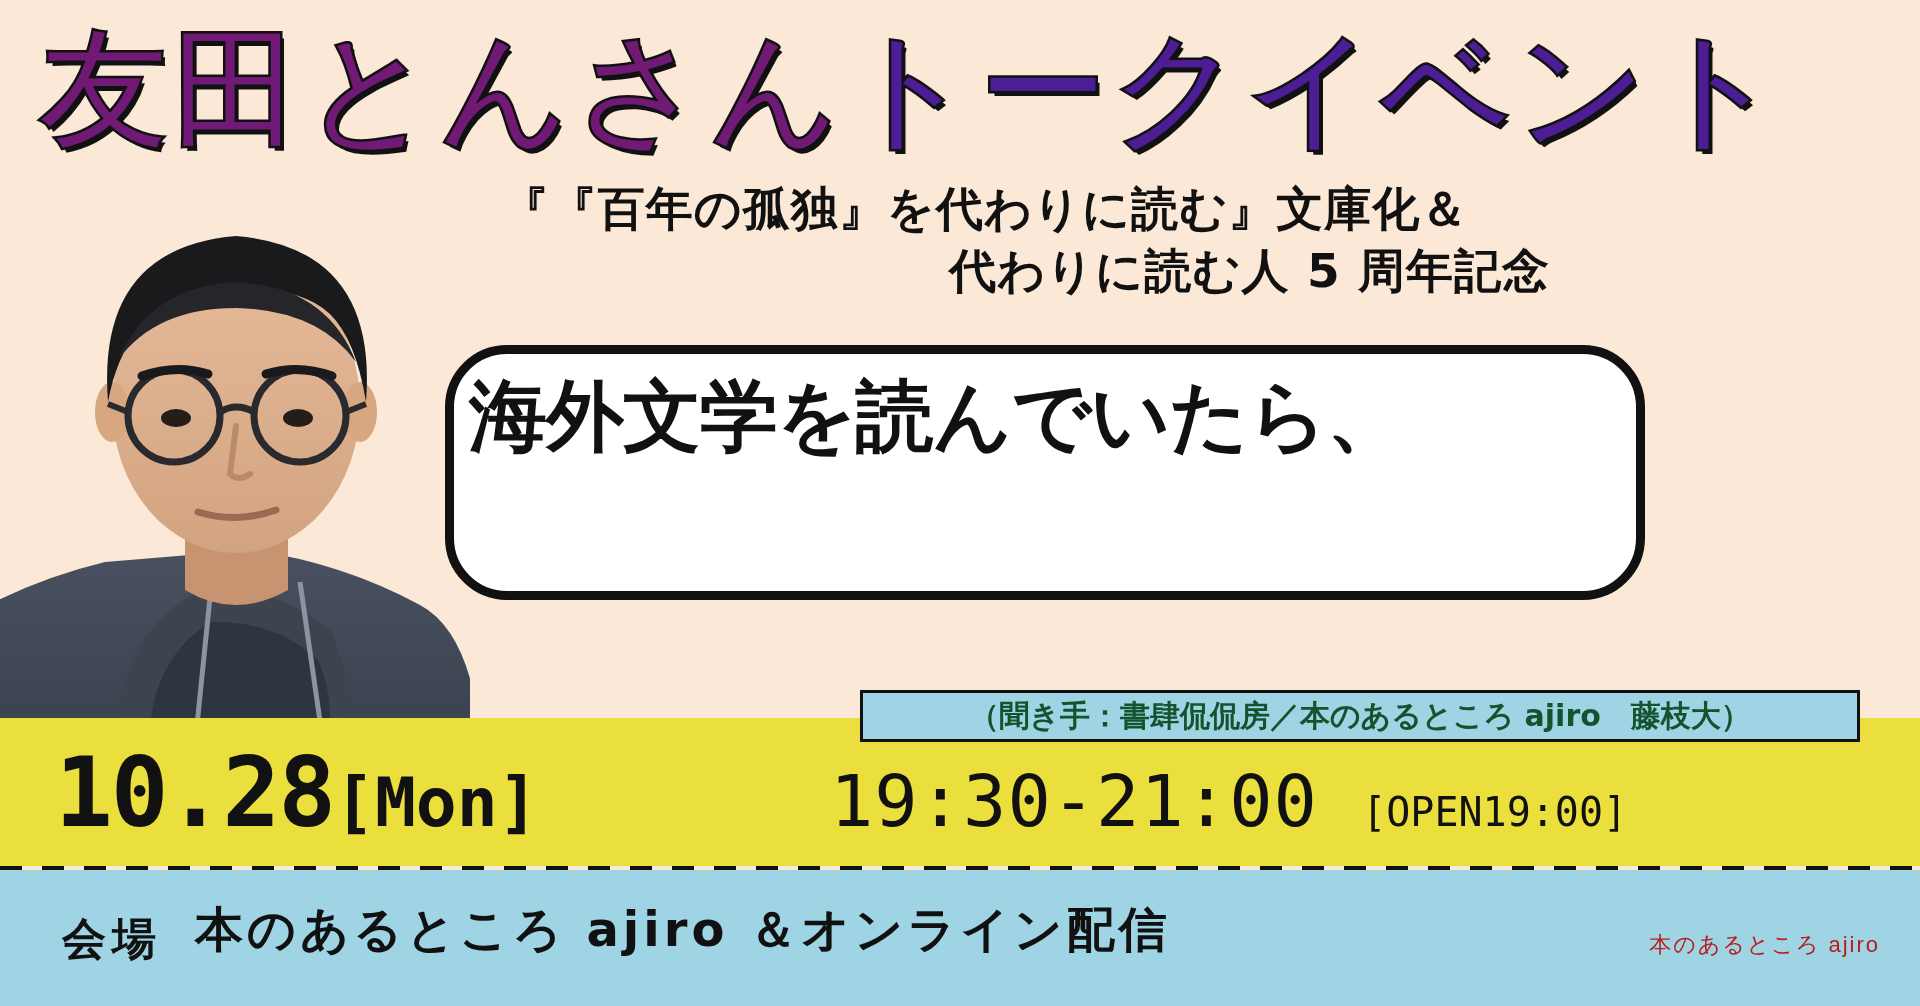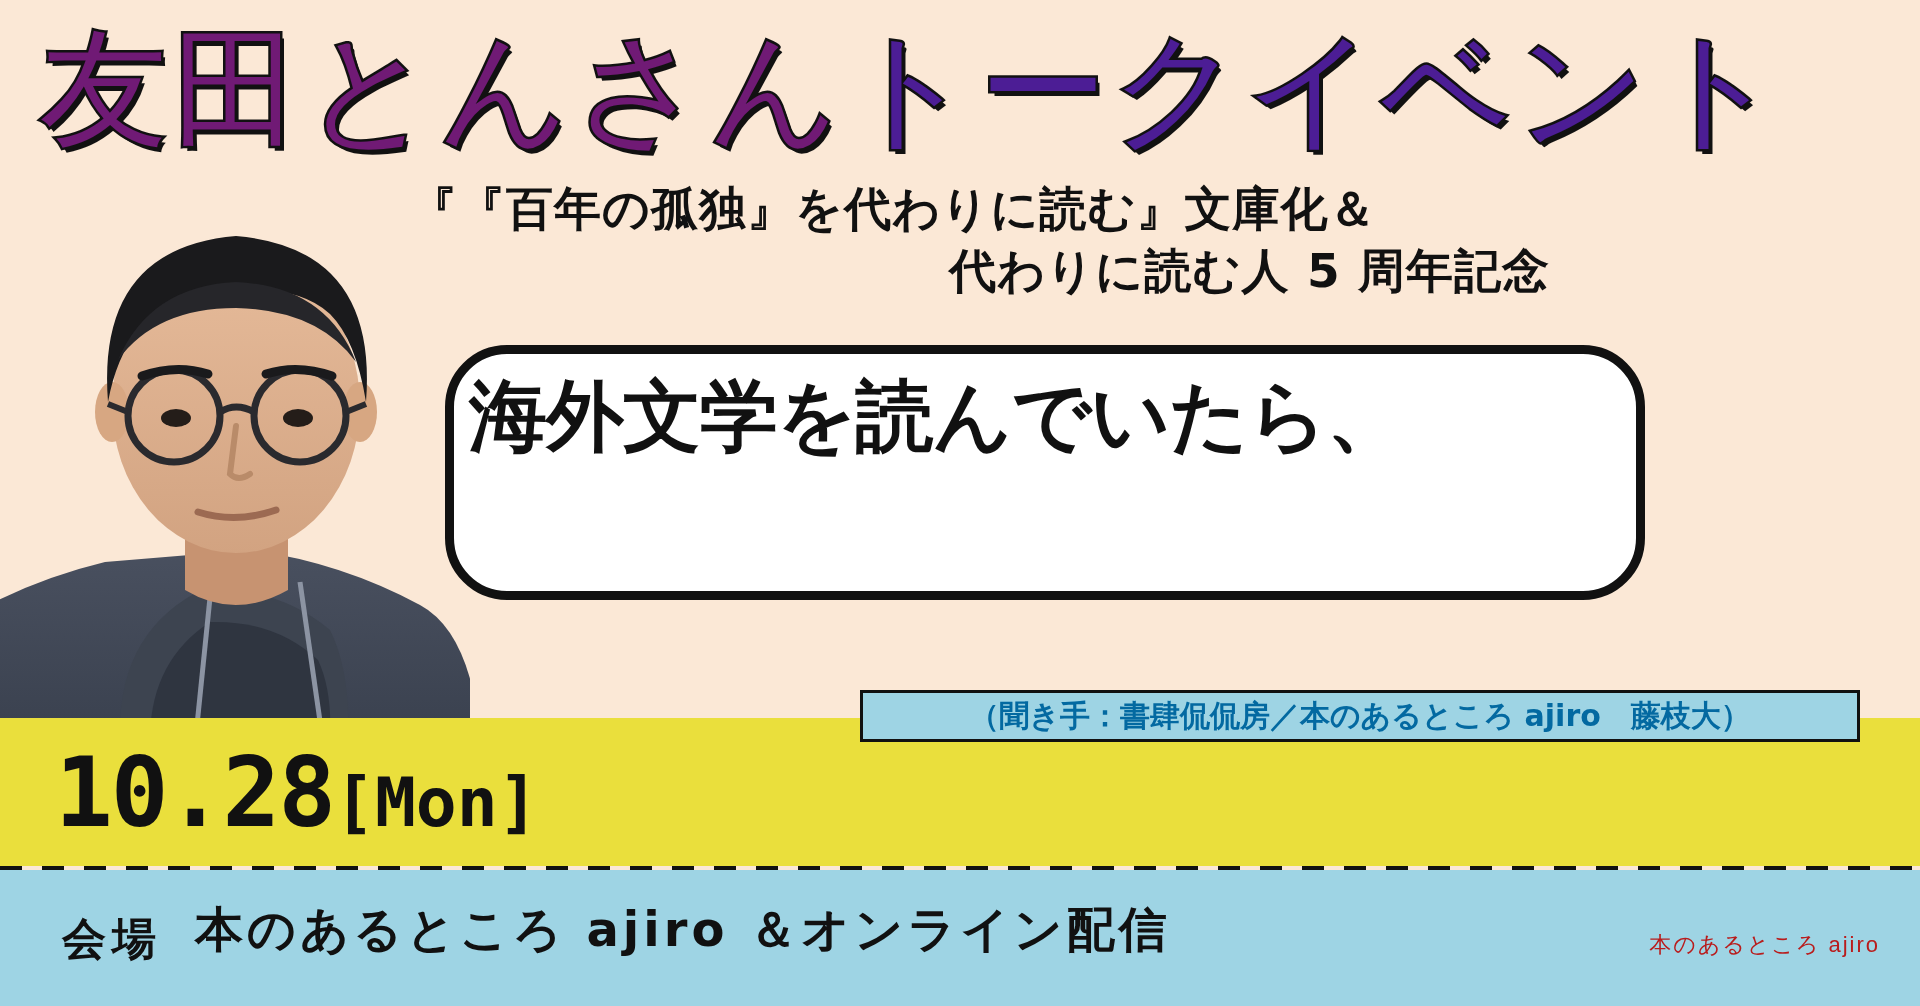--- a/index.html
+++ b/index.html
@@ -59,21 +59,21 @@
     left:360px; top:178px;
     width:1200px;
     text-align:right;
     color:#111;
     font-weight:700;
     font-size:47px;
     line-height:62px;
     letter-spacing:1px;
     font-family:"DejaVu Sans", sans-serif;
   }
-  .sub-l1 { text-align:left; padding-left:50px;}
+  .sub-l1 { text-align:center; padding-left:50px;}
   .sub-l2 { text-align:right; padding-right:10px;}
 
   
   .bubble {
     position:absolute;
     left:445px; top:345px;
     width:1200px; height:255px;
     background:#ffffff;
     border:9px solid #111;
     border-radius:62px;
@@ -101,21 +101,21 @@
   .bubble-text .bl1 { display:block; white-space:nowrap; }
   .bubble-text .bl2 { display:block; white-space:nowrap; }
 
   
   .moderator {
     position:absolute;
     left:860px; top:690px;
     width:1000px; height:52px;
     background:#9ed4e4;
     border:3px solid #111;
-    color:#0369a1;
+    color:#14532d;
     font-size:30px;
     font-weight:700;
     line-height:46px;
     text-align:center;
     white-space:nowrap;
     z-index:8;
     font-family:"DejaVu Sans", sans-serif;
   }
 
   
@@ -286,20 +286,21 @@
     <rect x="36" y="0" width="24" height="118" fill="#ffffff"></rect>
   </svg>
   <div class="bubble-text">
     <span class="bl1">海外文学を読んでいたら、</span>
   </div>
 
   <div class="moderator">（聞き手：書肆侃侃房／本のあるところ ajiro　藤枝大）</div>
 
   <div class="datebar"></div>
   <div class="date-main"><span>10.28</span><span class="date-day">[Mon]</span></div>
+  <div class="date-time"><span>19:30-21:00</span> <span class="date-open">[OPEN19:00]</span></div>
 
   <div class="dashed"></div>
 
   <div class="venuebar"></div>
   <div class="venue-label">会場</div>
   <div class="venue-name">本のあるところ ajiro ＆オンライン配信</div>
   <div class="venue-brand">本のあるところ ajiro</div>
 
 </div>
 

